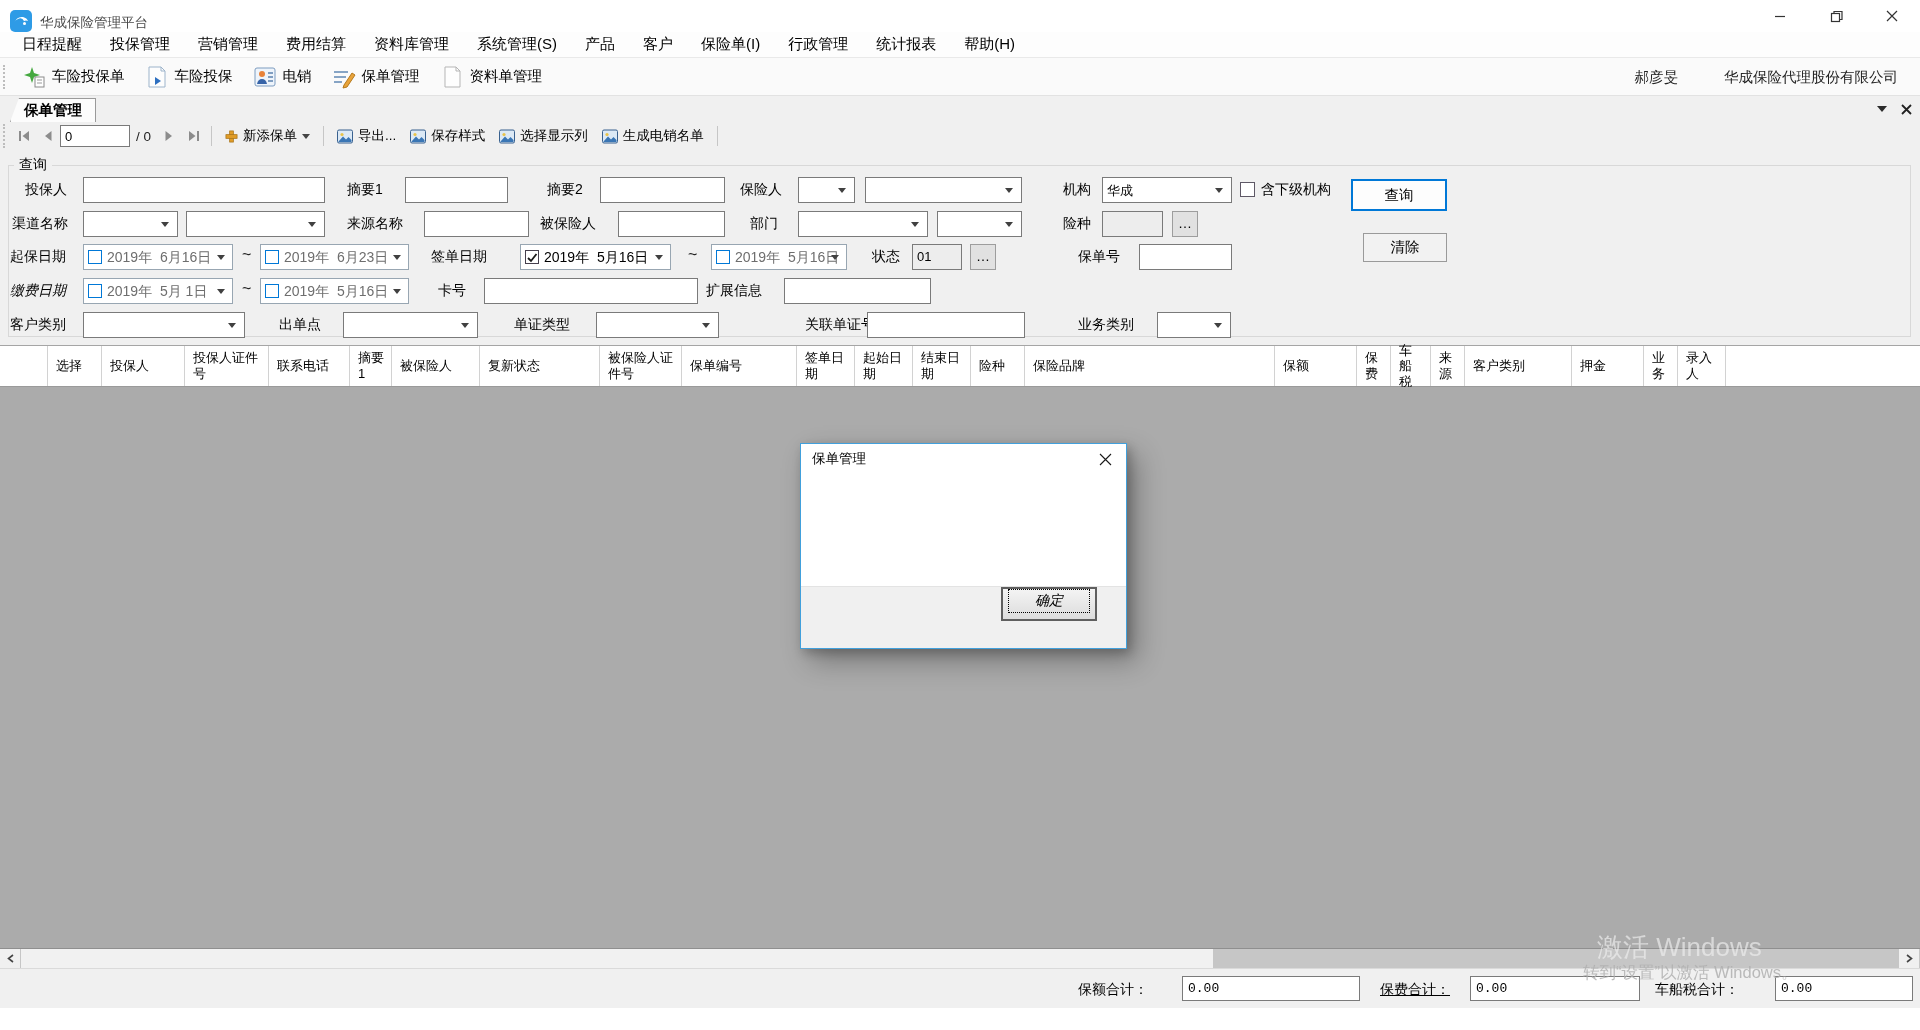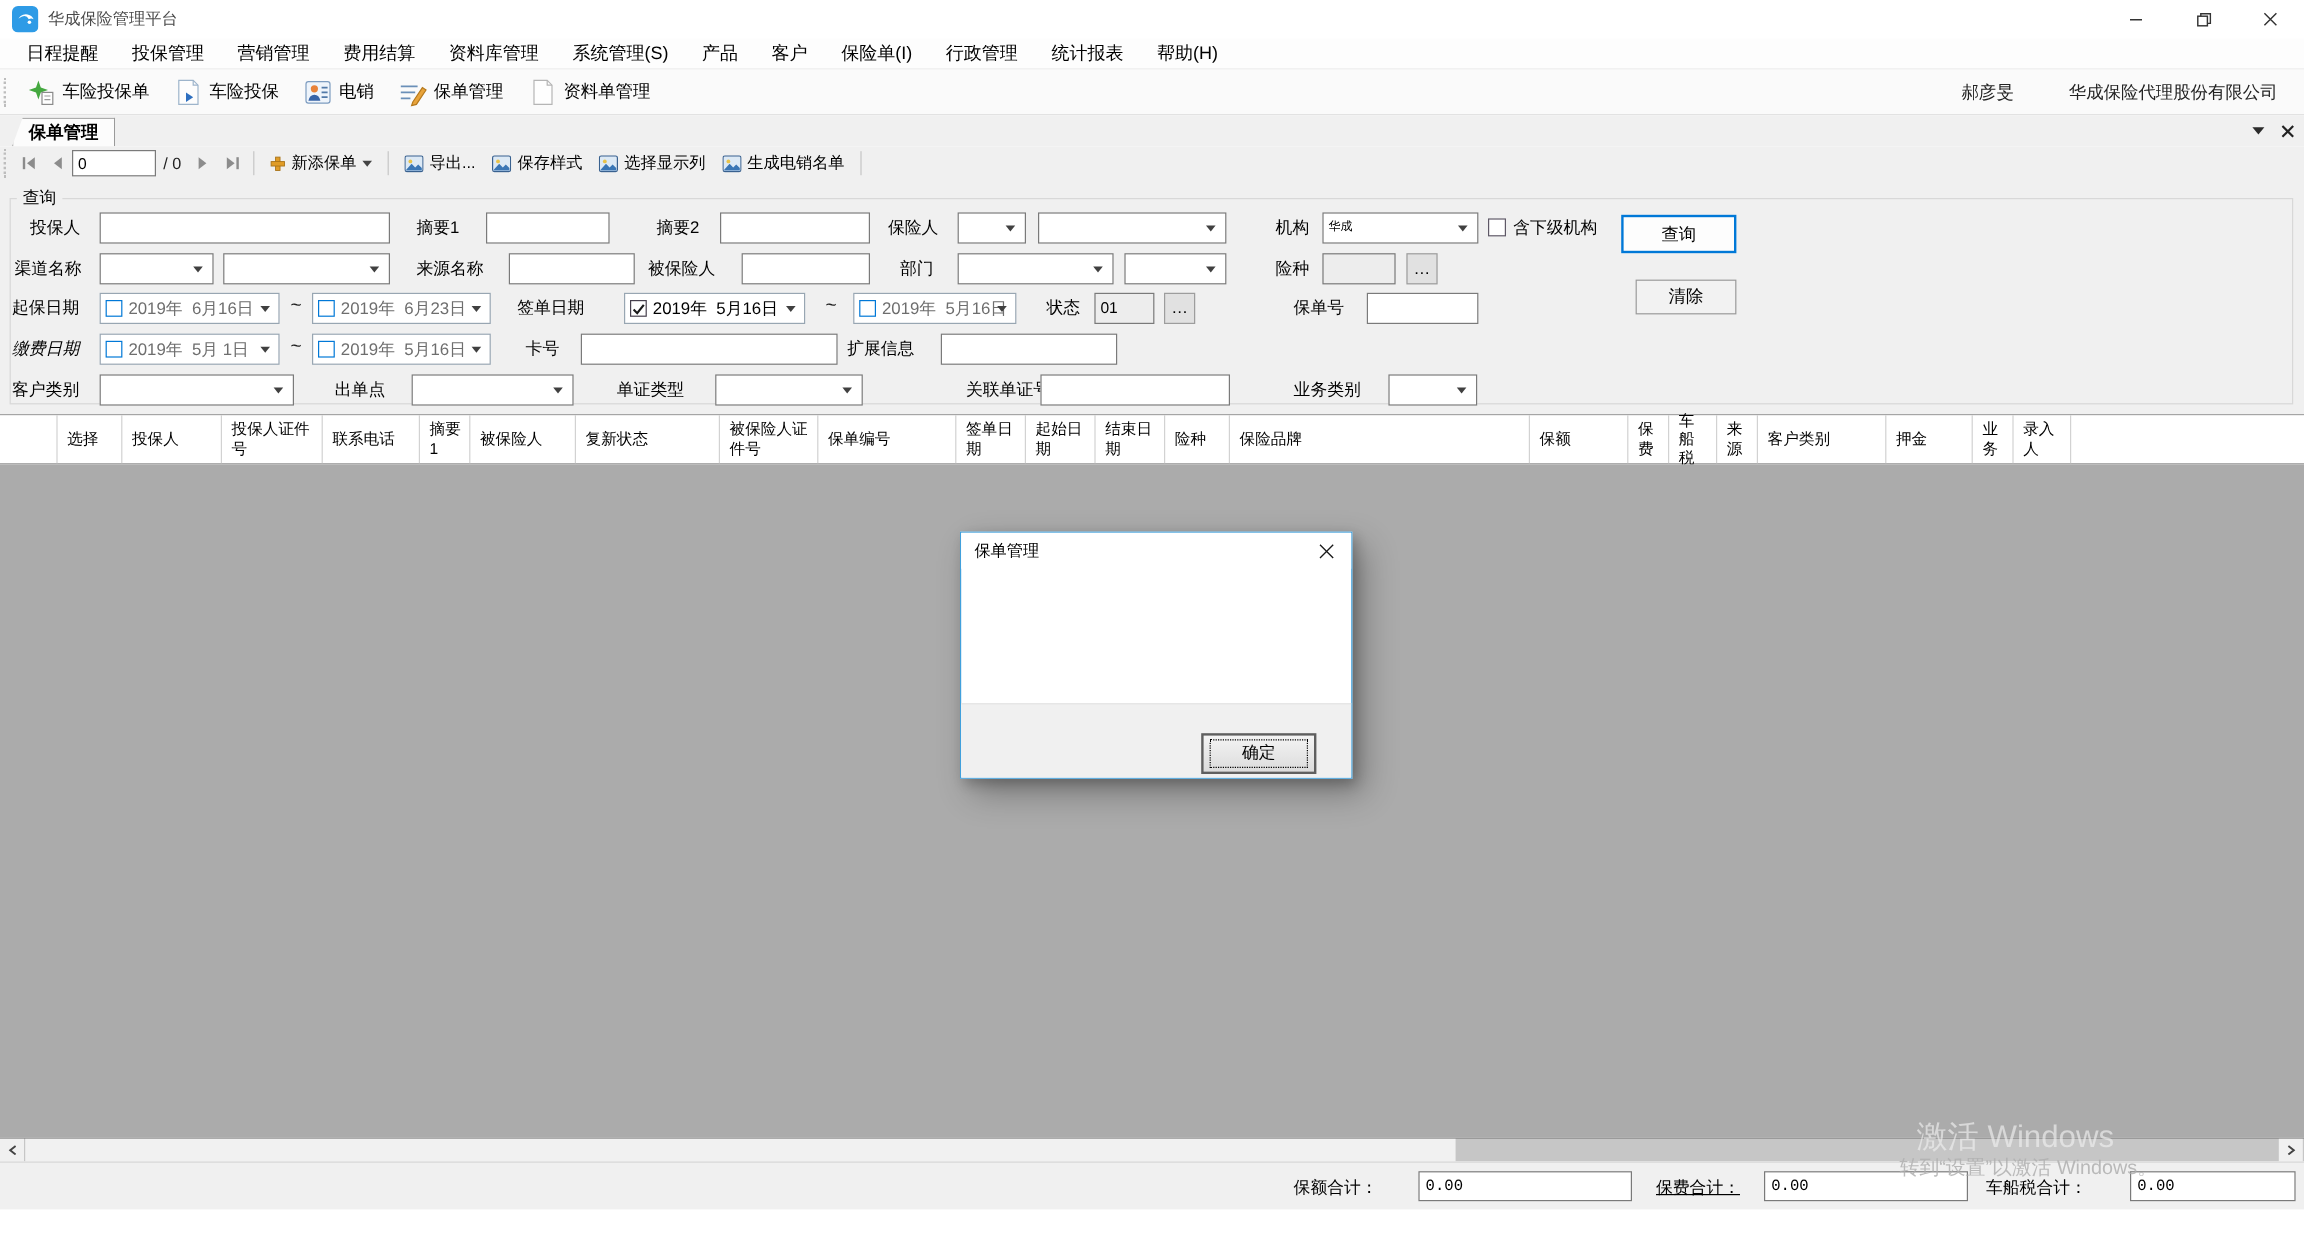--- a/index.html
+++ b/index.html
@@ -1,21 +1,21 @@
 <!DOCTYPE html>
 <html><head>
 <meta charset="utf-8">
 <style>
   * { margin:0; padding:0; box-sizing:border-box; }
   html,body { width:1920px; height:1030px; overflow:hidden; }
   body { font-family:"Liberation Sans","DejaVu Sans",sans-serif; font-size:14px; color:#000; background:#fff; }
   .screen { position:relative; width:1920px; height:1030px; background:#fff; }
 
   
-  .titlebar { position:absolute; left:0; top:0; width:1920px; height:32px; background:#ffffff; display:flex; align-items:center; }
+  .titlebar { position:absolute; left:0; top:0; width:1920px; height:32px; background:#ffffff; display:flex; align-items:flex-end; }
   .appicon { margin-left:10px; width:22px; height:22px; }
   .apptitle { margin-left:8px; font-size:13.5px; color:#4a4a4a; }
   .wincontrols { position:absolute; right:0; top:0; height:32px; display:flex; }
   .winbtn { width:56px; height:32px; display:flex; align-items:center; justify-content:center; }
 
   
   .menubar { position:absolute; left:0; top:32px; width:1920px; height:26px; background:#fdfdfd; border-bottom:1px solid #e9e9e9; display:flex; align-items:center; padding-left:12px; }
   .menuitem { font-size:15px; padding:2px 10px; margin-right:8px; white-space:nowrap; cursor:default; }
 
   
@@ -82,21 +82,21 @@
   .wm2 { position:absolute; left:1583px; top:962px; font-size:16.5px; color:rgba(175,175,175,0.85); white-space:nowrap; }
 
   
   .dialog { position:absolute; left:800px; top:443px; width:327px; height:206px; background:#fff; border:1px solid #41a0dc; box-shadow:10px 12px 26px rgba(0,0,0,.30), 3px 4px 10px rgba(0,0,0,.22); z-index:10; }
   .dlg-titlebar { position:absolute; left:0; top:0; width:100%; height:30px; background:#fff; display:flex; align-items:center; padding-left:11px; font-size:13.5px; }
   .dlg-close { position:absolute; right:0; top:0; width:42px; height:30px; display:flex; align-items:center; justify-content:center; }
   .dlg-body { position:absolute; left:0; top:30px; width:100%; height:114px; background:#fff; }
   .err-icon { position:absolute; left:32px; top:38px; }
   .dlg-msg { position:absolute; left:80px; top:46px; font-size:14.5px; color:#111; white-space:nowrap; }
   .dlg-footer { position:absolute; left:0; bottom:0; width:100%; height:62px; background:#f0f0f0; border-top:1px solid #e3e3e3; }
-  .btn-ok { position:absolute; right:29px; top:24px; width:96px; height:34px; background:linear-gradient(#f4f4f4,#dcdcdc); border:2px solid #5f5f5f; display:flex; align-items:center; justify-content:center; }
+  .btn-ok { position:absolute; right:29px; top:0; width:96px; height:34px; background:linear-gradient(#f4f4f4,#dcdcdc); border:2px solid #5f5f5f; display:flex; align-items:flex-start; justify-content:center;font-style:italic; }
   .btn-ok .focusrect { border:1px dotted #000; padding:2px 26px; font-size:14px; }
 </style>
 </head>
 <body>
 
 <div class="screen">
 
   <div class="titlebar">
     <svg class="appicon" viewBox="0 0 22 22">
       <rect x="0" y="0" width="22" height="22" rx="5" fill="#2e9be6"></rect>
@@ -286,21 +286,21 @@
     <span class="lbl" style="left:547px; top:31px;">摘要2</span>
     <input class="tb" style="left: 600px; top: 27px; width: 125px;">
     <span class="lbl" style="left:740px; top:31px;">保险人</span>
     <div class="combo" style="left:798px; top:27px; width:57px;">
         <div class="caret"></div>
       </div>
     <div class="combo" style="left:865px; top:27px; width:157px;">
         <div class="caret"></div>
       </div>
     <span class="lbl" style="left:1063px; top:31px;">机构</span>
-    <div class="combo" style="left:1102px; top:27px; width:130px; font-size:10px; padding:4px 0 0 4px;"><span>华成</span><div class="caret"></div></div>
+    <div class="combo" style="left:1102px; top:27px; width:130px; font-size:13px; padding:4px 0 0 4px;"><span>华成</span><div class="caret"></div></div>
     <div class="cb-plain" style="left:1240px; top:32px;"></div>
     <span class="lbl" style="left:1261px; top:31px;">含下级机构</span>
     <div class="btn-query">
         <span>查询</span>
       </div>
 
     <span class="lbl" style="left:12px; top:65px;">渠道名称</span>
     <div class="combo" style="left:83px; top:61px; width:95px;">
         <div class="caret"></div>
       </div>

